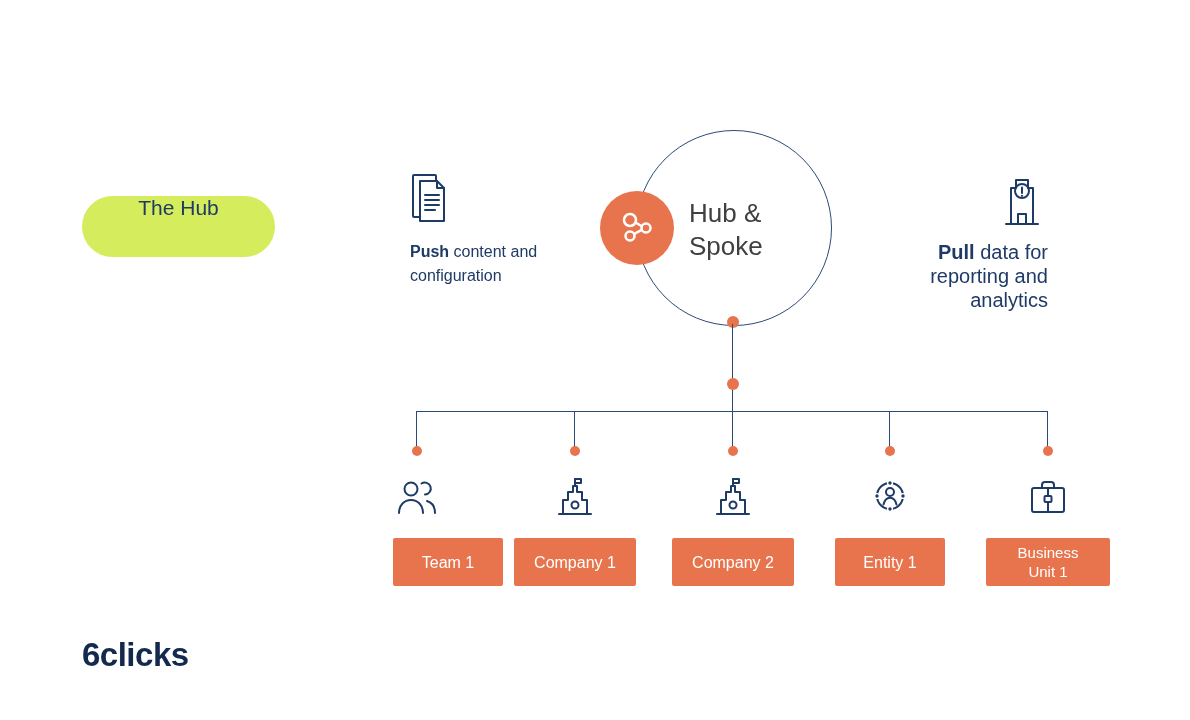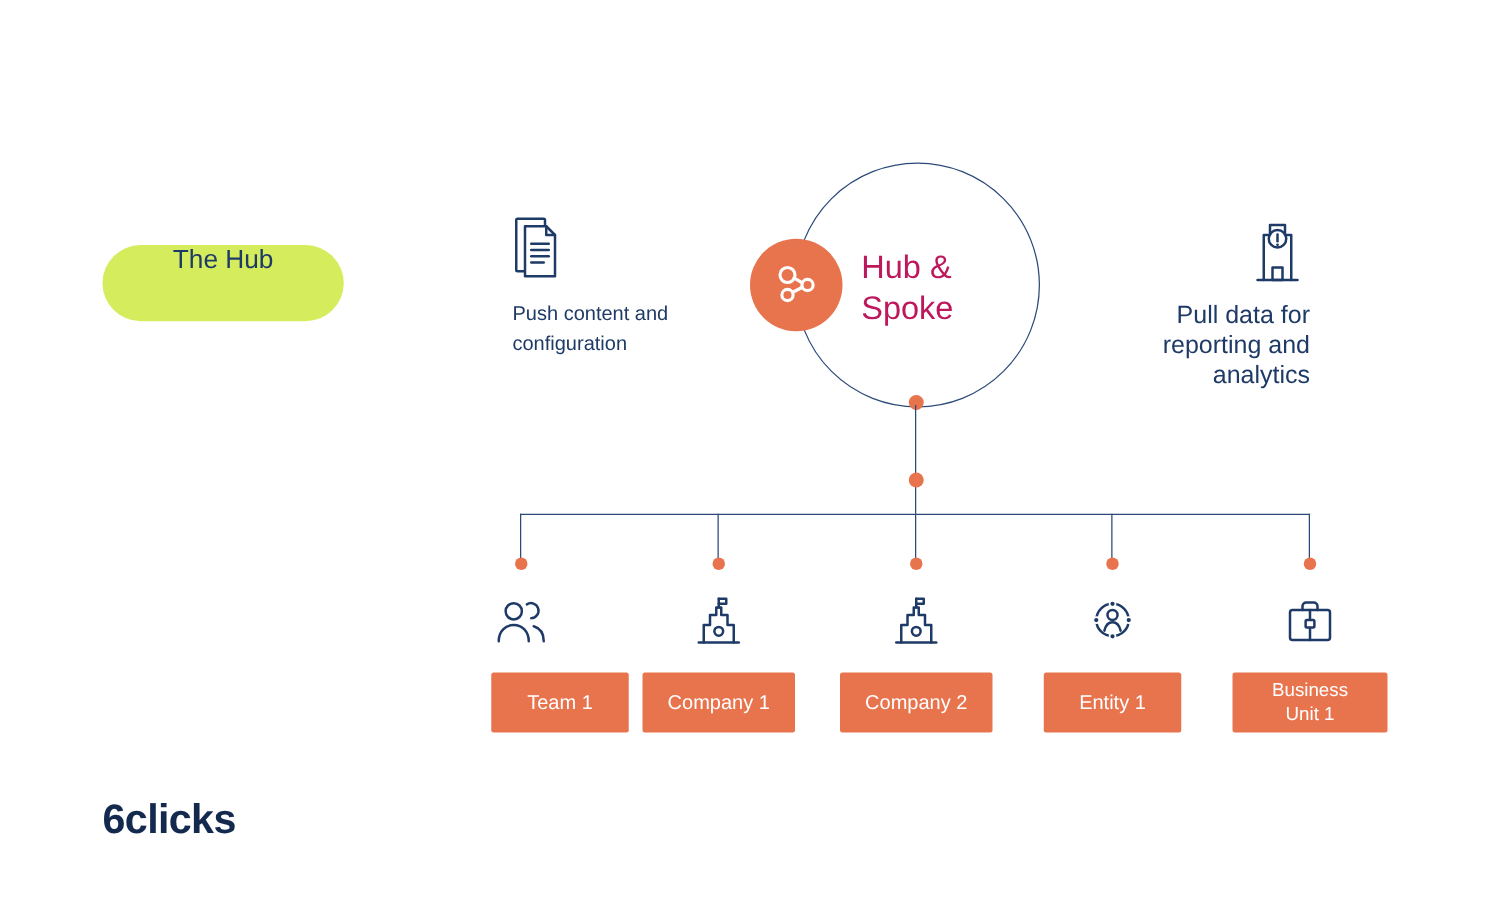--- a/index.html
+++ b/index.html
@@ -11,28 +11,28 @@
   .pill{position:absolute;left:82px;width:193px;height:61px;border-radius:31px;
     display:flex;align-items:flex-start;justify-content:center;font-size:21px;font-weight:400;}
   .pill-hub{top:196px;background:#D5EC5C;color:#1E3A66;}
   .pill-spokes{top:415px;background:#E8744E;color:#ffffff;}
   
   .hub-circle{position:absolute;left:636px;top:130px;width:194px;height:194px;
     border:1px solid #2C4A78;border-radius:50%;}
   .hub-node{position:absolute;left:-37px;top:60px;width:74px;height:74px;background:#E8744E;
     border-radius:50%;display:flex;align-items:center;justify-content:center;}
   .hub-title{position:absolute;left:52px;top:66px;width:96px;font-size:26px;line-height:33px;
-    font-weight:500;color:#be185d;}
+    font-weight:500;color:#404040;}
   
   .push-icon{position:absolute;left:406px;top:170px;}
   .push-text{position:absolute;left:410px;top:240px;width:158px;font-size:16px;line-height:24px;margin:0;}
   .pull-icon{position:absolute;left:1002px;top:168px;}
   .pull-text{position:absolute;left:860px;top:240px;width:188px;font-size:20px;line-height:24px;
     text-align:right;margin:0;}
-  .b{font-weight:400;}
+  .b{font-weight:700;}
   
   .line{position:absolute;background:#2C4A78;}
   .dot{position:absolute;background:#E8744E;border-radius:50%;}
   .dot-lg{width:12px;height:12px;}
   .dot-sm{width:10px;height:10px;}
   
   .spoke-icon{position:absolute;top:472px;width:48px;height:48px;}
   .spoke-box{position:absolute;top:538px;height:48px;background:#E8744E;color:#ffffff;
     font-size:16px;display:flex;align-items:center;justify-content:center;text-align:center;
     border-radius:2px;line-height:19px;}

